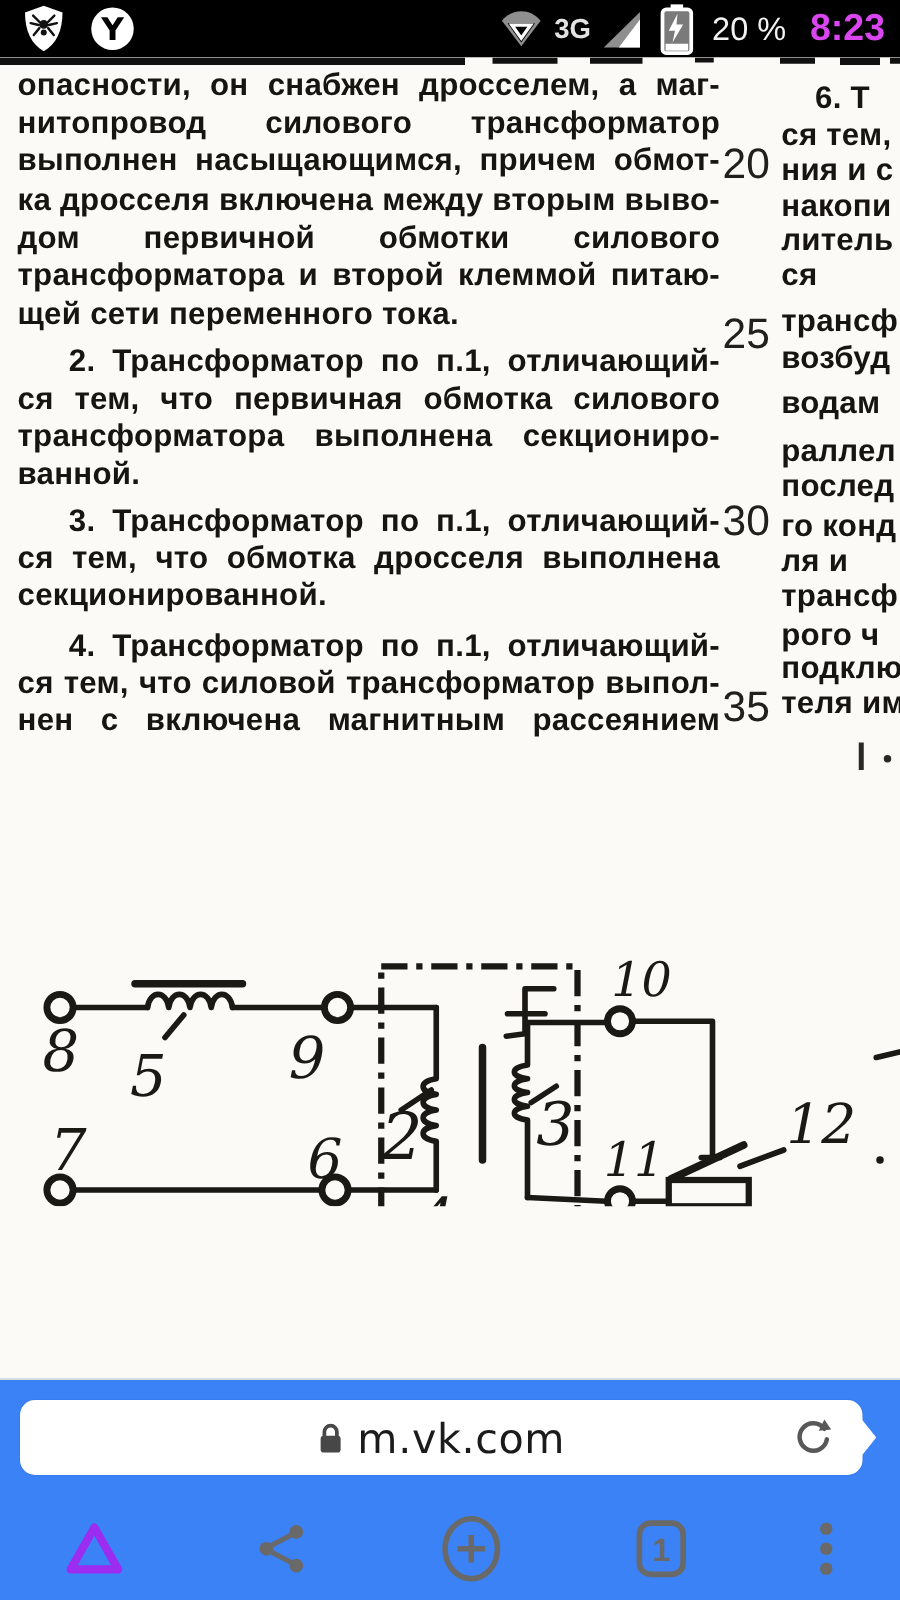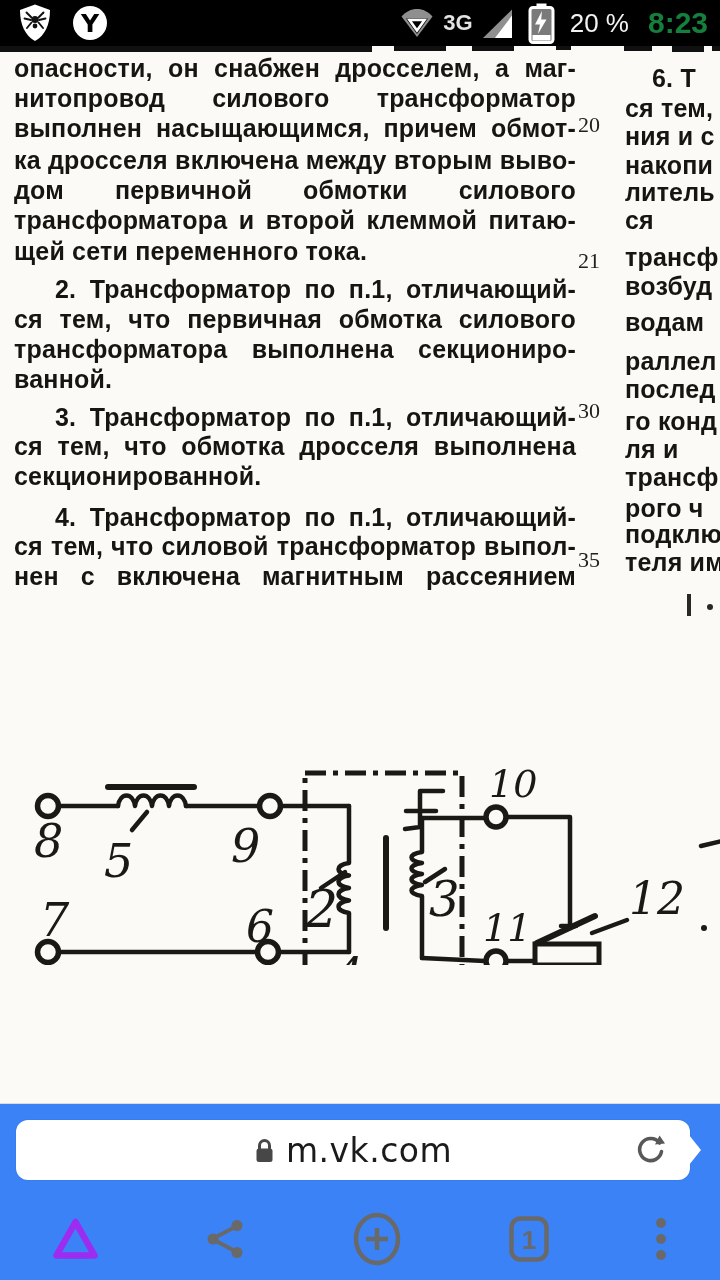--- a/index.html
+++ b/index.html
@@ -4,30 +4,30 @@
 <style>
   html,body{margin:0;padding:0;background:#222;}
   #screen{position:relative;width:720px;height:1280px;overflow:hidden;background:#fbfaf6;font-family:"Liberation Sans",sans-serif;}
 
   
   #statusbar{position:absolute;left:0;top:0;width:720px;height:46px;background:#000;display:flex;align-items:center;justify-content:space-between;}
   .sb-left{display:flex;align-items:center;gap:20px;padding-left:18px;}
   .sb-right{display:flex;align-items:center;gap:9px;padding-right:12px;}
   .sb-net{color:#e3e3e3;font-weight:700;font-size:22px;line-height:1;font-family:"Liberation Sans",sans-serif;}
   .sb-batt-pct{color:#f2f2f2;font-size:26px;line-height:1;margin-left:6px;}
-  .sb-time{color:#15803d;font-weight:700;font-size:30px;line-height:1;margin-left:10px;}
+  .sb-time{color:#d946ef;font-weight:700;font-size:30px;line-height:1;margin-left:10px;}
 
   
   #page{position:absolute;left:0;top:46px;width:720px;height:919px;background:#fbfaf6;overflow:hidden;}
   .scan-edge{position:absolute;background:#101010;height:6px;top:0;}
   .scan-text{font-family:"Liberation Sans","DejaVu Sans",sans-serif;font-weight:700;font-size:25px;color:#171512;letter-spacing:0.2px;line-height:28px;white-space:nowrap;}
   .dline{position:absolute;white-space:normal;}
   .jl{text-align:justify;text-align-last:justify;}
   .rline{position:absolute;white-space:nowrap;}
-  .mnum{position:absolute;font-family:Liberation Serif, serif;font-weight:400;font-size:22px;color:#22201d;}
+  .mnum{position:absolute;font-family:Liberation Sans, sans-serif;font-weight:400;font-size:34px;color:#22201d;}
   #diagram{position:absolute;left:0;top:694px;}
   .wire{stroke:#1b1914;stroke-width:4.5;fill:none;stroke-linecap:round;stroke-linejoin:round;}
   .thick{stroke-width:6;}
   .dashdot{stroke:#1b1914;stroke-width:5;fill:none;stroke-dasharray:21 7 5 7;}
   .term{fill:#fbfaf6;stroke:#1b1914;stroke-width:5.5;}
   .dlabel{font-family:"DejaVu Serif","Liberation Serif",serif;font-style:italic;fill:#1b1914;}
   .noise{position:absolute;background:#2a2824;}
 
   
   #chrome{position:absolute;left:0;top:1103px;width:720px;height:177px;background:#3b82f6;border-top:1px solid #dcdcdc;}
@@ -109,21 +109,21 @@
         <div class="scan-text dline" style="top: 319px; left: 14px; width: 562px;">ванной.</div>
         <div class="scan-text dline jl" style="top: 357px; left: 55px; width: 521px;">3. Трансформатор по п.1, отличающий-</div>
         <div class="scan-text dline jl" style="top: 386px; left: 14px; width: 562px;">ся тем, что обмотка дросселя выполнена</div>
         <div class="scan-text dline" style="top: 416px; left: 14px; width: 562px;">секционированной.</div>
         <div class="scan-text dline jl" style="top: 457px; left: 55px; width: 521px;">4. Трансформатор по п.1, отличающий-</div>
         <div class="scan-text dline jl" style="top: 486px; left: 14px; width: 562px;">ся тем, что силовой трансформатор выпол-</div>
         <div class="scan-text dline jl" style="top: 516px; left: 14px; width: 562px;">нен с включена магнитным рассеянием</div>
       </div>
     <div id="margincol">
         <div class="mnum" style="top: 66px; left: 578px;">20</div>
-        <div class="mnum" style="top: 202px; left: 578px;">21</div>
+        <div class="mnum" style="top: 202px; left: 578px;">25</div>
         <div class="mnum" style="top: 352px; left: 578px; text-align: center;">30</div>
         <div class="mnum" style="top: 501px; left: 578px;">35</div>
       </div>
     <div id="rightcol">
         <div class="scan-text rline" style="top: 18px; left: 652px;">6. Т</div>
         <div class="scan-text rline" style="top: 48px; left: 625px;">ся тем,</div>
         <div class="scan-text rline" style="top: 76px; left: 625px;">ния и с</div>
         <div class="scan-text rline" style="top: 105px; left: 625px;">накопи</div>
         <div class="scan-text rline" style="top: 132px; left: 625px;">литель</div>
         <div class="scan-text rline" style="top: 160px; left: 625px;">ся</div>

